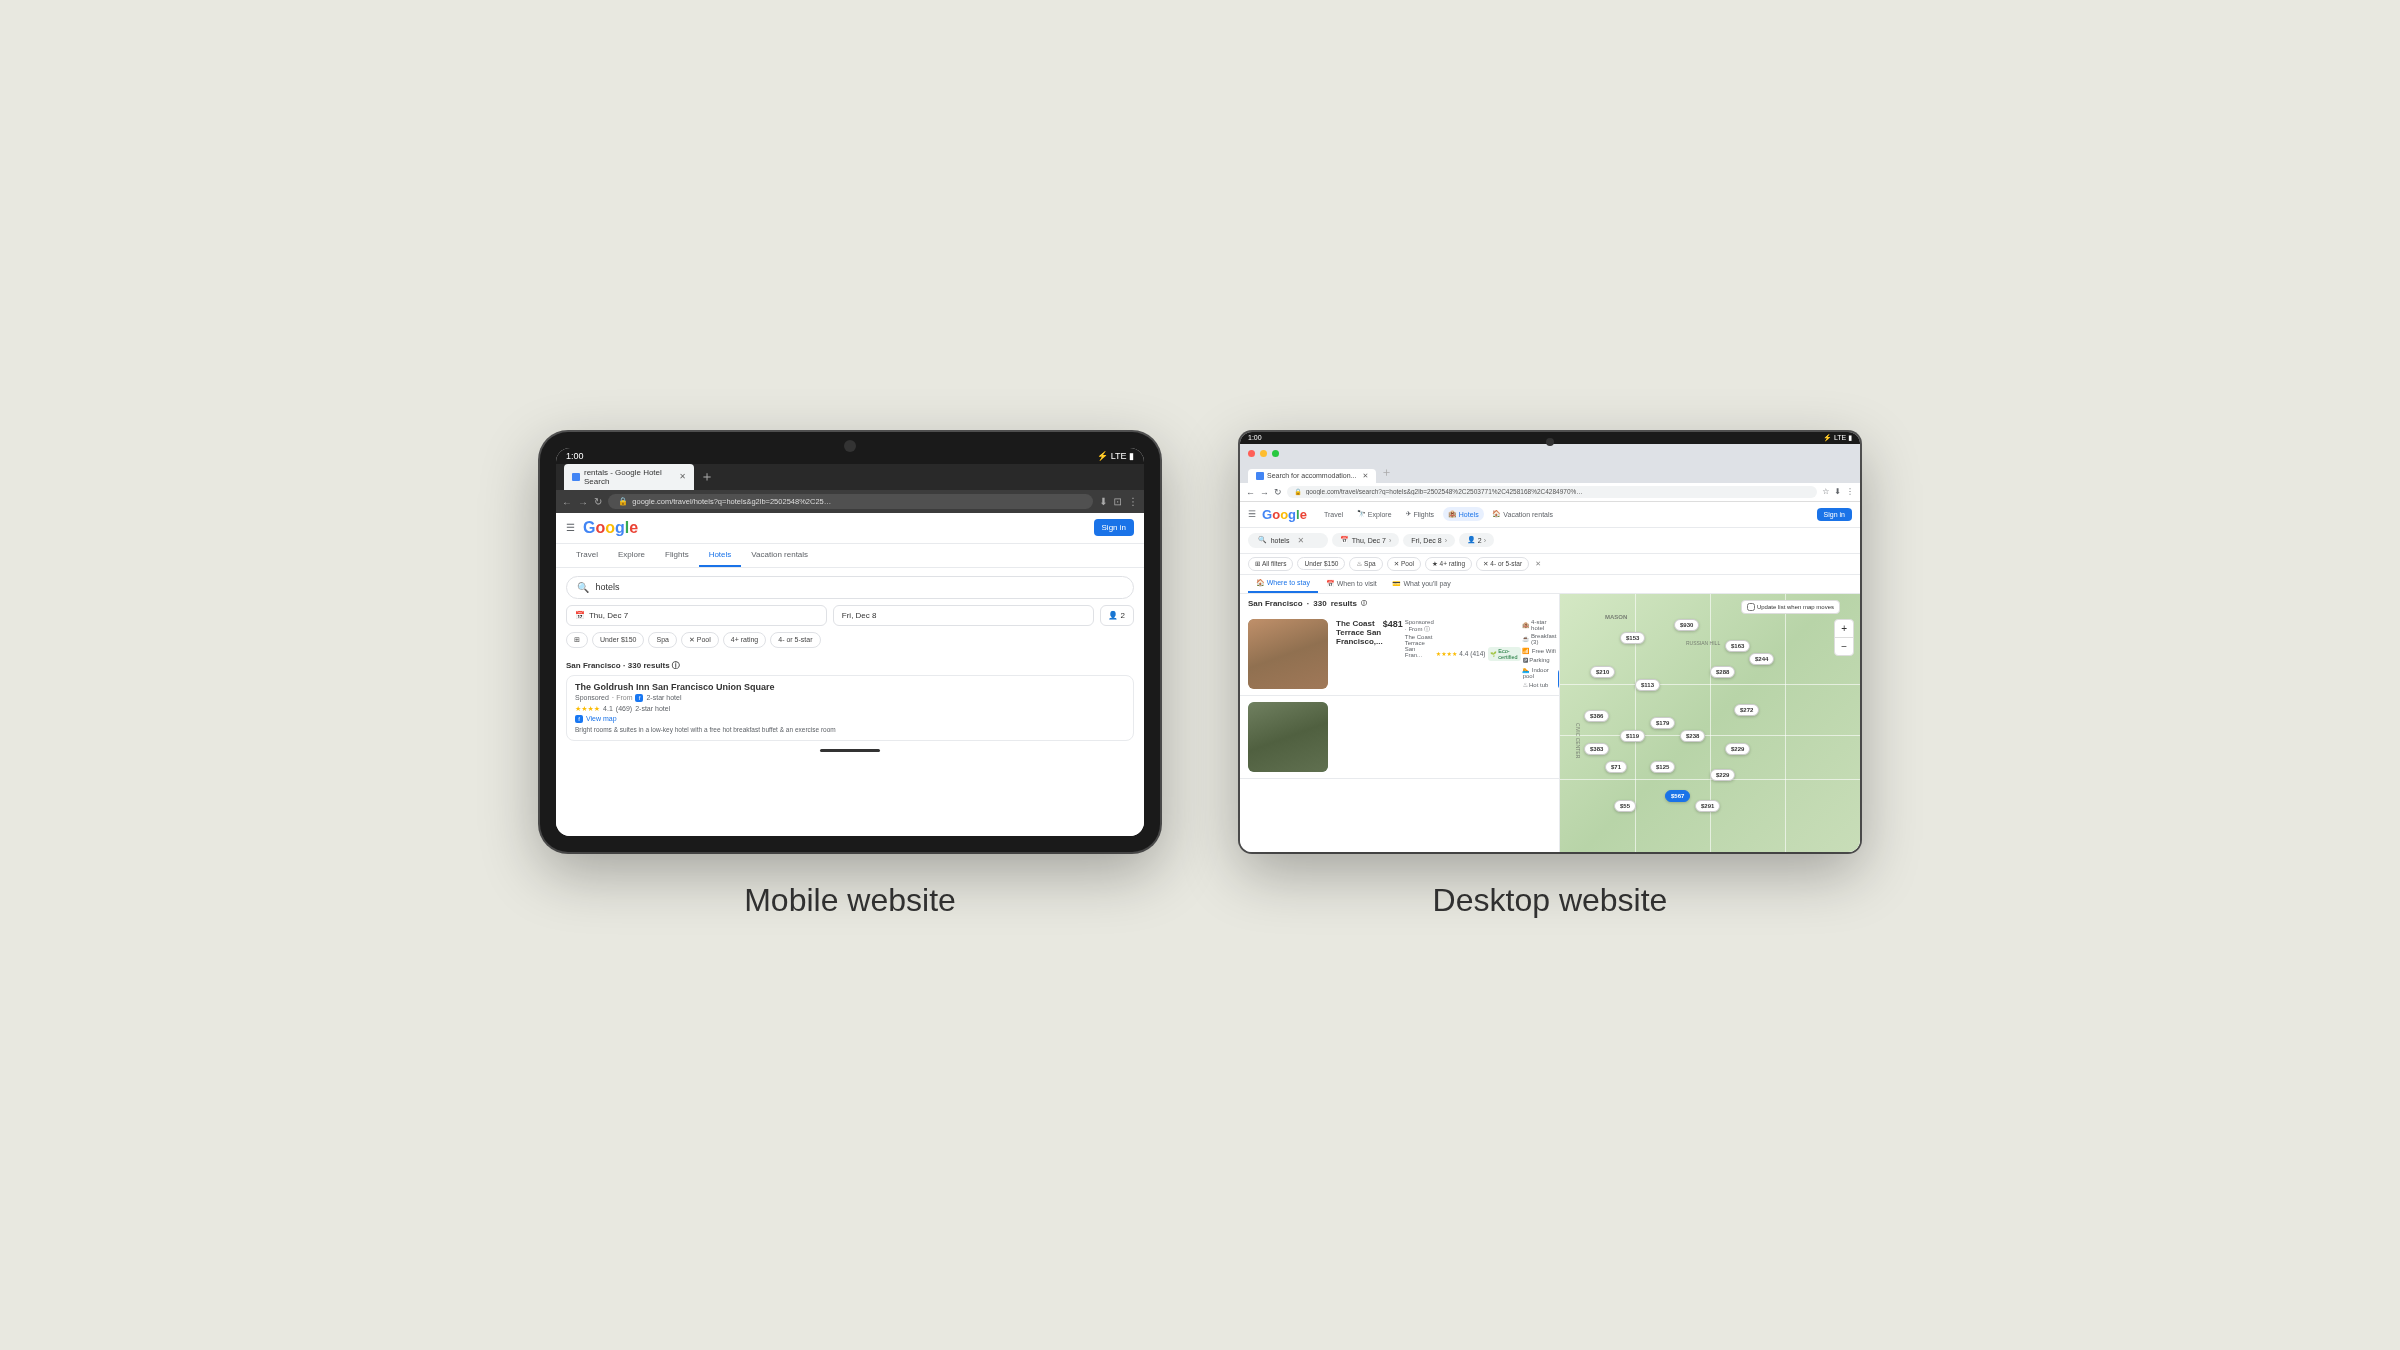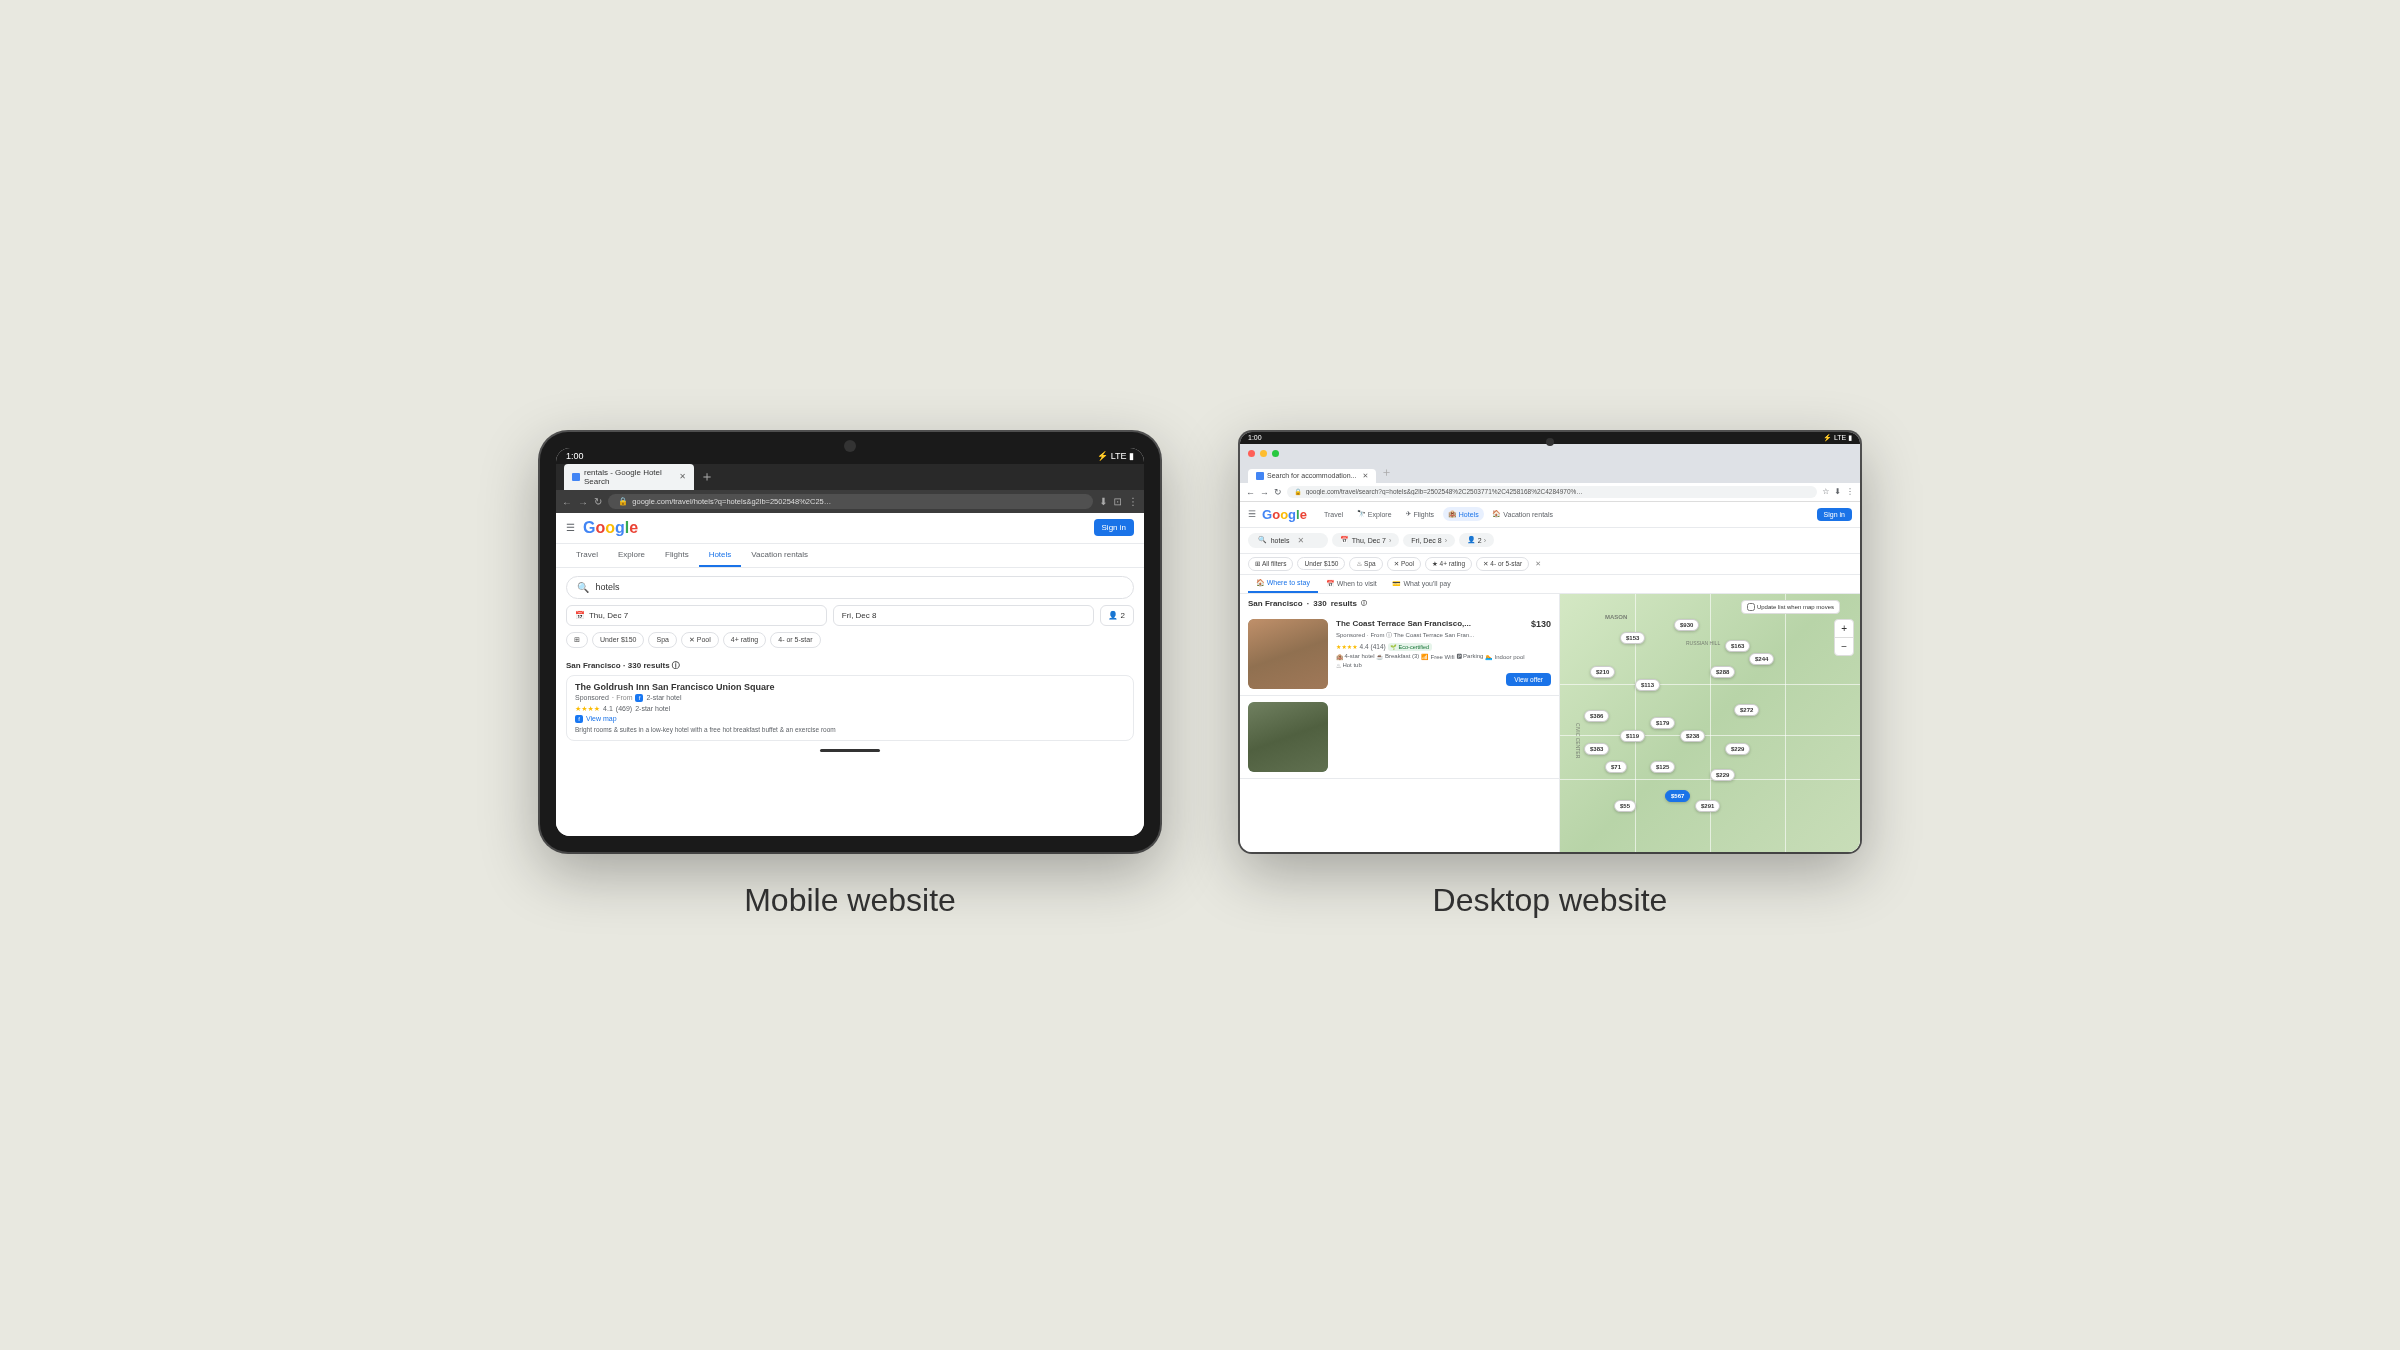--- a/index.html
+++ b/index.html
@@ -696,21 +696,21 @@
       justify-content: center;
     }
 
     .d-hotel-img.img2 {
       background: linear-gradient(135deg, #7a9a7a, #5a7a5a);
     }
 
     .d-hotel-details {
       flex: 1;
       display: flex;
-      flex-direction: column;
+      flex-direction: row;
       gap: 2px;
     }
 
     .d-hotel-name-row {
       display: flex;
       justify-content: space-between;
       align-items: flex-start;
     }
 
     .d-hotel-name {
@@ -1128,21 +1128,21 @@
 
             <div class="d-hotel-card">
               <div class="d-hotel-img">
                 <div style="width:100%;height:100%;background:linear-gradient(160deg,#c0906a,#907050,#a07858);border-radius:6px;"></div>
               </div>
               <div class="d-hotel-details">
                 <div class="d-hotel-name-row">
                   <div class="d-hotel-name">
                     <span>The Coast Terrace San Francisco,...</span>
                   </div>
-                  <div class="d-hotel-price">$130</div>
+                  <div class="d-hotel-price">$481</div>
                 </div>
                 <div class="d-hotel-sponsored">
                   <span>Sponsored</span> · <span>From ⓘ The Coast Terrace San Fran...</span>
                 </div>
                 <div class="d-hotel-rating">
                   <span class="d-stars">★★★★</span>
                   <span>4.4</span>
                   <span>(414)</span>
                   <span class="eco-badge">🌱 <span>Eco-certified</span></span>
                 </div>

